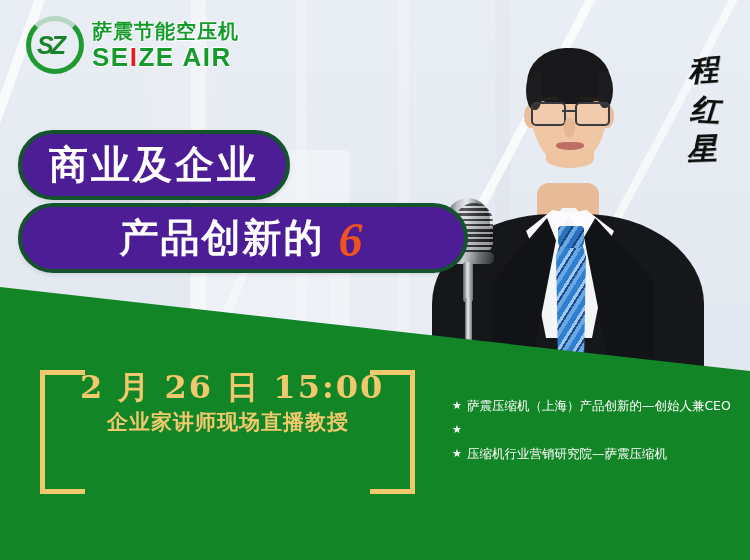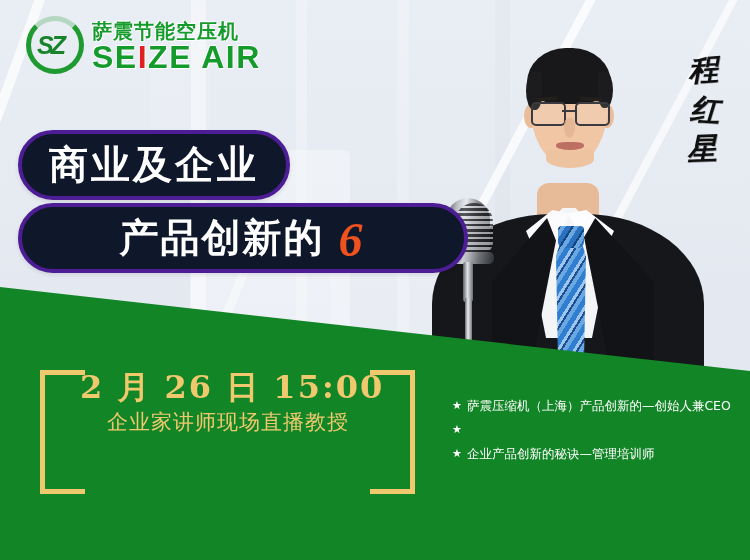--- a/index.html
+++ b/index.html
@@ -205,31 +205,31 @@
   .logo-text { margin-left: 8px; }
   .logo-cn {
     font-family: "DejaVu Sans", sans-serif;
     font-size: 20px; font-weight: 700; color: #159b2c;
     letter-spacing: 1px;
     text-shadow: 0 0 2px #fff, 1px 1px 0 #fff, -1px -1px 0 #fff;
     line-height: 24px;
   }
   .logo-en {
     font-family: "Liberation Sans", sans-serif;
-    font-size: 32px; font-weight: 700; color: #159b2c;
+    font-size: 26px; font-weight: 700; color: #159b2c;
     letter-spacing: 1.5px; line-height: 29px;
     text-shadow: 0 0 2px #fff, 1px 1px 0 #fff, -1px -1px 0 #fff;
   }
   .logo-en .hl { color: #e02020; }
 
   
   .pill {
     position: absolute;
-    background: #0f172a;
-    border: 4px solid #4c1d95;
+    background: #4c1d95;
+    border: 4px solid #14532d;
     border-radius: 40px;
     box-shadow: 0 2px 4px rgba(0,0,0,0.10);
     display: flex; align-items: center; justify-content: center;
     font-family: "DejaVu Sans", sans-serif;
     font-weight: 700;
     color: #ffffff;
     white-space: nowrap;
   }
   .pill-1 {
     left: 18px; top: 130px; width: 264px; height: 62px;
@@ -286,21 +286,21 @@
     font-weight: 700;
     font-size: 32px;
     color: #f0c96e;
     letter-spacing: 2px;
     white-space: nowrap;
   }
   .bl-sub {
     position: absolute; left: 40px; top: 46px; width: 296px;
     text-align: center;
     font-family: "DejaVu Serif", serif;
-    font-weight: 400;
+    font-weight: 700;
     font-size: 21px;
     color: #f0c96e;
     letter-spacing: 1px;
     white-space: nowrap;
   }
   .bl-head {
     position: absolute; left: 28px; top: 78px; width: 320px;
     text-align: center;
     font-family: "DejaVu Serif", serif;
     font-weight: 700;
@@ -423,17 +423,17 @@
   <div class="bullets">
     <div class="bullet-row">
       <span class="bullet-star">★</span>
       <span>萨震压缩机（上海）产品创新的—创始人兼CEO</span>
     </div>
     <div class="bullet-row">
       <span class="bullet-star">★</span>
     </div>
     <div class="bullet-row">
       <span class="bullet-star">★</span>
-      <span>企业产品创新的秘诀—管理培训师</span>
+      <span>压缩机行业营销研究院—萨震压缩机</span>
     </div>
   </div>
 
 </div>
 
 </body></html>

